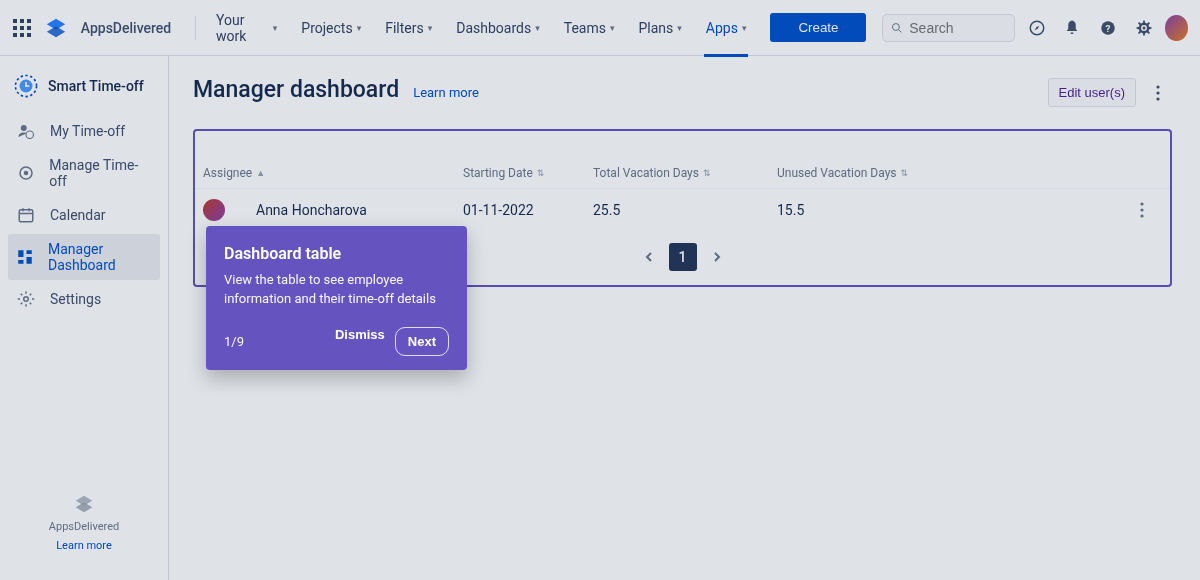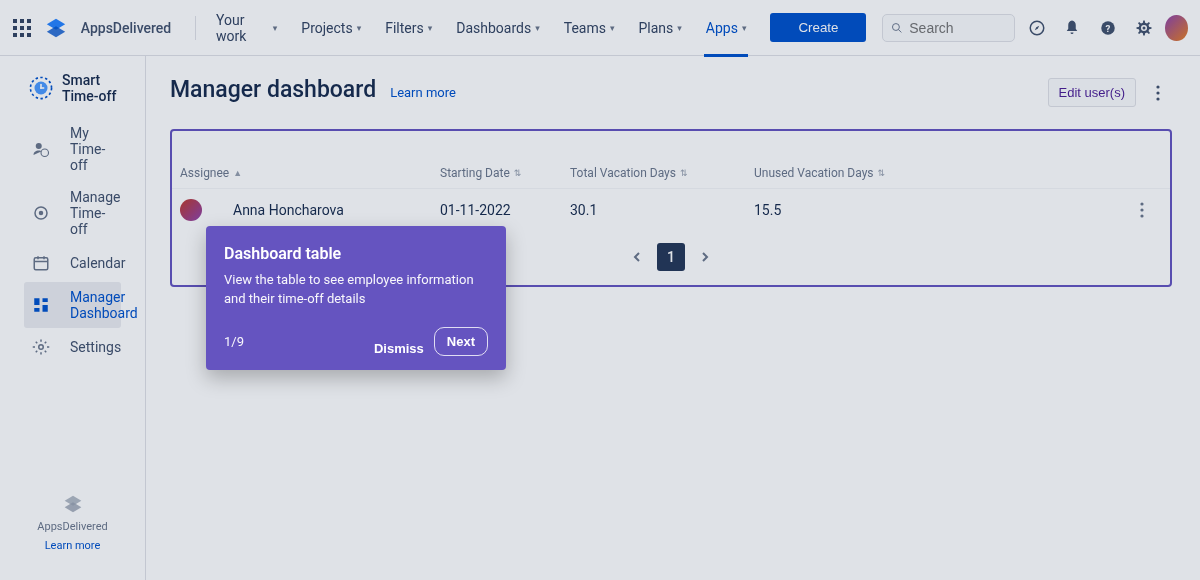--- a/index.html
+++ b/index.html
@@ -16,25 +16,25 @@
 .topnav .chev { font-size: 9px; color: #6B778C; }
 .topnav .create-btn { background: #0052CC; color: #fff; border: none; border-radius: 3px; padding: 7px 28px; font-weight: 500; cursor: pointer; margin-left: 8px; }
 .topnav .spacer { flex: 1; }
 .topnav .search { display: flex; align-items: center; border: 1px solid #dfe1e6; border-radius: 5px; padding: 5px 8px; width: 150px; color: #6B778C; background: #fafbfc; }
 .topnav .search input { border: none; outline: none; background: transparent; margin-left: 6px; width: 100%; font-size: 14px; color: #172B4D; }
 .topnav .icon-btn { width: 32px; height: 32px; display: flex; align-items: center; justify-content: center; cursor: pointer; color: #42526E; border-radius: 50%; }
 .topnav .avatar { width: 26px; height: 26px; border-radius: 50%; background: linear-gradient(135deg, #8e44ad, #e67e22); display: flex; align-items: center; justify-content: center; color: #fff; font-size: 10px; font-weight: 600; cursor: pointer; }
 
 .layout { display: flex; height: calc(100% - 56px); }
 
-.sidebar { width: 146px; border-right: 1px solid #dfe1e6; padding: 10px 24px; display: flex; flex-direction: column; }
+.sidebar { width: 169px; border-right: 1px solid #dfe1e6; padding: 10px 8px; display: flex; flex-direction: column; }
 .sidebar .app-head { display: flex; align-items: center; gap: 8px; padding: 6px 4px 14px; }
 .sidebar .app-icon { width: 28px; height: 28px; display: flex; align-items: center; justify-content: center; }
 .sidebar .app-name { font-weight: 500; color: #172B4D; font-size: 14px; }
-.sidebar .item { display: flex; align-items: center; gap: 20px; padding: 7px 8px; color: #42526E; cursor: pointer; border-radius: 3px; font-size: 14px; margin-bottom: 2px; }
+.sidebar .item { display: flex; align-items: center; gap: 14px; padding: 7px 8px; color: #42526E; cursor: pointer; border-radius: 3px; font-size: 14px; margin-bottom: 2px; }
 .sidebar .item .ic { width: 20px; height: 20px; display: flex; align-items: center; justify-content: center; color: #6B778C; }
 .sidebar .item.active { background: #ebecf0; color: #0052CC; }
 .sidebar .item.active .ic { color: #0052CC; }
 .sidebar .footer { margin-top: auto; display: flex; flex-direction: column; align-items: center; gap: 6px; padding-bottom: 18px; color: #6B778C; font-size: 11px; }
 .sidebar .footer .lm { color: #0052CC; cursor: pointer; }
 
 .main { flex: 1; padding: 20px 28px 0 24px; position: relative; }
 .page-header { display: flex; align-items: baseline; gap: 14px; margin-bottom: 22px; }
 .page-title { font-size: 23px; font-weight: 500; color: #172B4D; }
 .learn-more { color: #0052CC; font-size: 13px; cursor: pointer; }
@@ -51,26 +51,26 @@
 .col-total { width: 184px; }
 .col-unused { flex: 1; }
 .col-actions { width: 40px; }
 .trow { display: flex; align-items: center; padding: 10px 8px; font-size: 14px; color: #172B4D; }
 .trow .av { width: 22px; height: 22px; border-radius: 50%; background: linear-gradient(135deg, #c0392b, #8e44ad); margin-right: 10px; }
 .trow .col-actions { display: flex; justify-content: center; color: #6B778C; cursor: pointer; }
 .pagination { display: flex; align-items: center; justify-content: center; gap: 6px; padding: 12px 0 14px; }
 .pagination .pg-btn { width: 28px; height: 28px; display: flex; align-items: center; justify-content: center; color: #6B778C; cursor: pointer; border-radius: 3px; }
 .pagination .pg-current { background: #253858; color: #fff; font-weight: 500; }
 
-.tour { position: absolute; left: 206px; top: 226px; width: 300px; background: #6554C0; color: #fff; border-radius: 4px; padding: 18px 18px 14px; box-shadow: 0 8px 20px rgba(0,0,0,0.25); }
+.tour { position: absolute; left: 206px; top: 226px; width: 261px; background: #6554C0; color: #fff; border-radius: 4px; padding: 18px 18px 14px; box-shadow: 0 8px 20px rgba(0,0,0,0.25); }
 .tour h3 { font-size: 16px; font-weight: 600; margin-bottom: 8px; }
 .tour p { font-size: 13px; line-height: 1.45; margin-bottom: 18px; opacity: 0.95; }
 .tour .tour-footer { display: flex; align-items: center; }
 .tour .step { font-size: 13px; opacity: 0.95; }
-.tour .tbtns { margin-left: auto; display: flex; gap: 10px; align-items: flex-end; }
+.tour .tbtns { margin-left: auto; display: flex; gap: 10px; align-items: flex-start; }
 .tour .dismiss { background: none; border: none; color: #fff; font-weight: 600; font-size: 13px; cursor: pointer; }
 .tour .next { background: none; border: 1px solid rgba(255,255,255,0.8); color: #fff; font-weight: 600; font-size: 13px; padding: 6px 12px; border-radius: 10px; cursor: pointer; }
 
 .overlay { position: absolute; inset: 0; background: rgba(9,30,66,0.13); pointer-events: none; }
 
 svg { display: block; }
 </style>
 </head>
 <body>
 
@@ -268,21 +268,21 @@
             <span class="sort">⇅</span>
           </div>
         <div class="th col-actions"></div>
       </div>
       <div class="trow">
         <div class="col-assignee" style="display:flex;align-items:center;gap:21px;">
           <div class="av"></div>
           <span>Anna Honcharova</span>
         </div>
         <div class="col-start">01-11-2022</div>
-        <div class="col-total">30.1</div>
+        <div class="col-total">25.5</div>
         <div class="col-unused">15.5</div>
         <div class="col-actions">
           <svg width="4" height="16" viewBox="0 0 4 16" fill="currentColor">
               <circle cx="2" cy="2" r="1.6"></circle>
               <circle cx="2" cy="8" r="1.6"></circle>
               <circle cx="2" cy="14" r="1.6"></circle>
             </svg>
         </div>
       </div>
       <div class="pagination">

